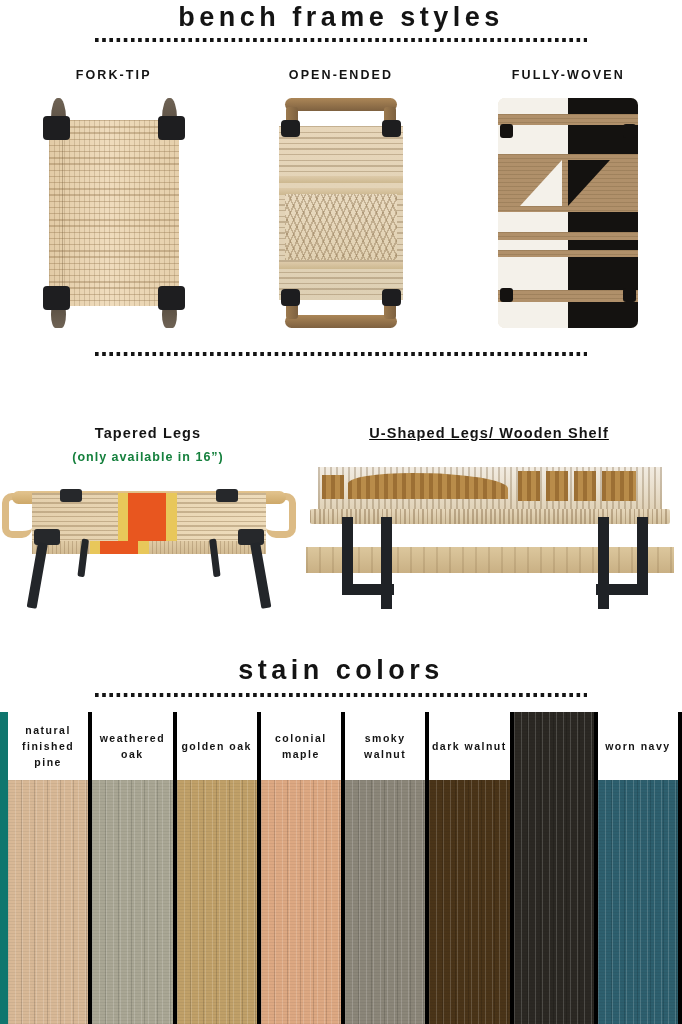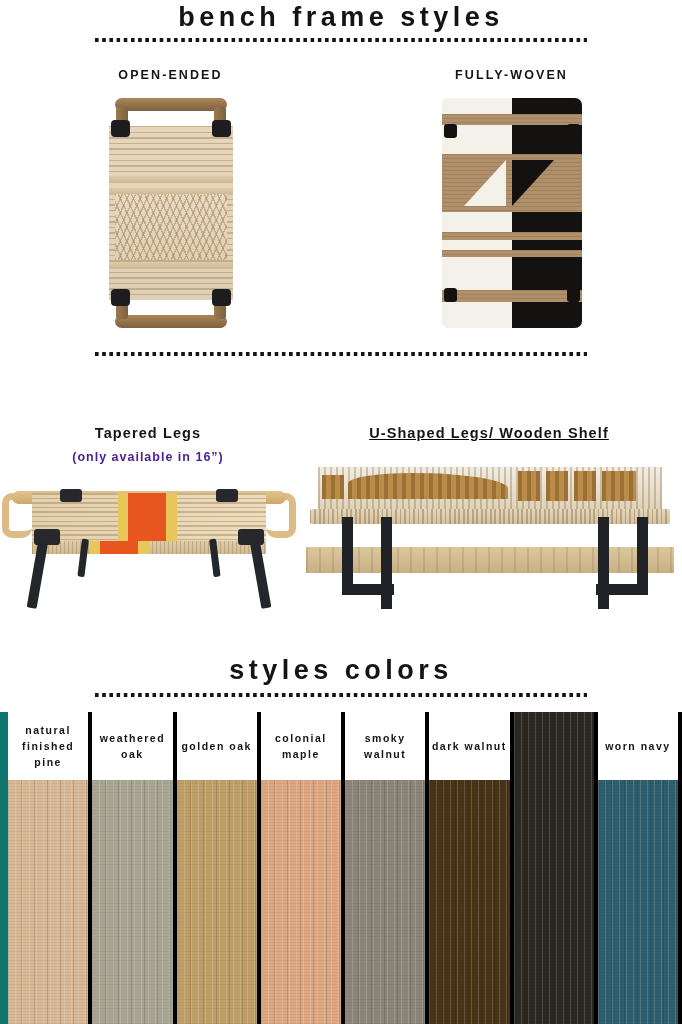--- a/index.html
+++ b/index.html
@@ -168,21 +168,21 @@
   .legs-row { position: absolute; top: 425px; left: 0; width: 682px; height: 190px; display:flex; }
   .legs-col { position: relative; }
   .legs-col.a { width: 296px; }
   .legs-col.b { width: 386px; text-decoration: underline; }
   .legs-label {
     text-align: center; font-weight: bold; font-size: 14.5px;
     letter-spacing: 1.1px; color: #141414;
   }
   .legs-sub {
     text-align: center; font-weight: bold; font-size: 12.5px;
-    letter-spacing: 1px; color: #4c1d95; margin-top: 9px;
+    letter-spacing: 1px; color: #15803d; margin-top: 9px;
   }
 
   
   .tapArt { position: absolute; top: 56px; left: 4px; width: 290px; height: 130px; }
   .tap-frame-top {
     position:absolute; left: 8px; right: 8px; top: 10px; height: 13px;
     background: linear-gradient(to bottom,#e3c48f,#cda869); border-radius:7px;
   }
   .tap-handle {
     position: absolute; top: 12px; width: 30px; height: 45px;
@@ -282,20 +282,34 @@
 </head>
 <body>
 
 <div class="page">
 
   <div class="section-title" style="position:absolute;top:2px;left:0;width:682px;">bench frame styles</div>
   <div class="dotted-rule" style="position:absolute;top:38px;left:95px;width:492px;"></div>
 
   <div class="frame-row">
 
+    <div class="frame-col">
+      <div class="frame-label">FORK-TIP</div>
+      <div class="frame-art-wrap benchA">
+        <div class="fork-leg tl"></div>
+        <div class="fork-leg tr"></div>
+        <div class="fork-leg bl"></div>
+        <div class="fork-leg br"></div>
+        <div class="fork-mat"></div>
+        <div class="fork-block tl"></div>
+        <div class="fork-block tr"></div>
+        <div class="fork-block bl"></div>
+        <div class="fork-block br"></div>
+      </div>
+    </div>
 
     <div class="frame-col">
       <div class="frame-label">OPEN-ENDED</div>
       <div class="frame-art-wrap benchB">
         <div class="ob-rail top"></div>
         <div class="ob-rail bot"></div>
         <div class="ob-post l"></div>
         <div class="ob-post r"></div>
         <div class="ob-mat"></div>
         <div class="ob-band" style="top:78px;"></div>
@@ -394,21 +408,21 @@
         </div>
         <div class="u-leg" style="right:26px;top:56px;width:72px;height:92px;">
           <div class="v" style="right:0;top:0;height:78px;"></div>
           <div class="v" style="left:22px;top:0;height:92px;"></div>
           <div class="h" style="right:0;bottom:14px;width:52px;"></div>
         </div>
       </div>
     </div>
   </div>
 
-  <div class="section-title stain-title">styles colors</div>
+  <div class="section-title stain-title">stain colors</div>
   <div class="dotted-rule rule-2"></div>
 
   <div class="swatch-strip">
     <div class="swatch">
       <div class="swatch-name">natural finished pine</div>
       <div class="swatch-color" style="background: rgb(216, 184, 150);"></div>
     </div>
     <div class="swatch">
       <div class="swatch-name">weathered oak</div>
       <div class="swatch-color" style="background: rgb(169, 166, 148);"></div>

